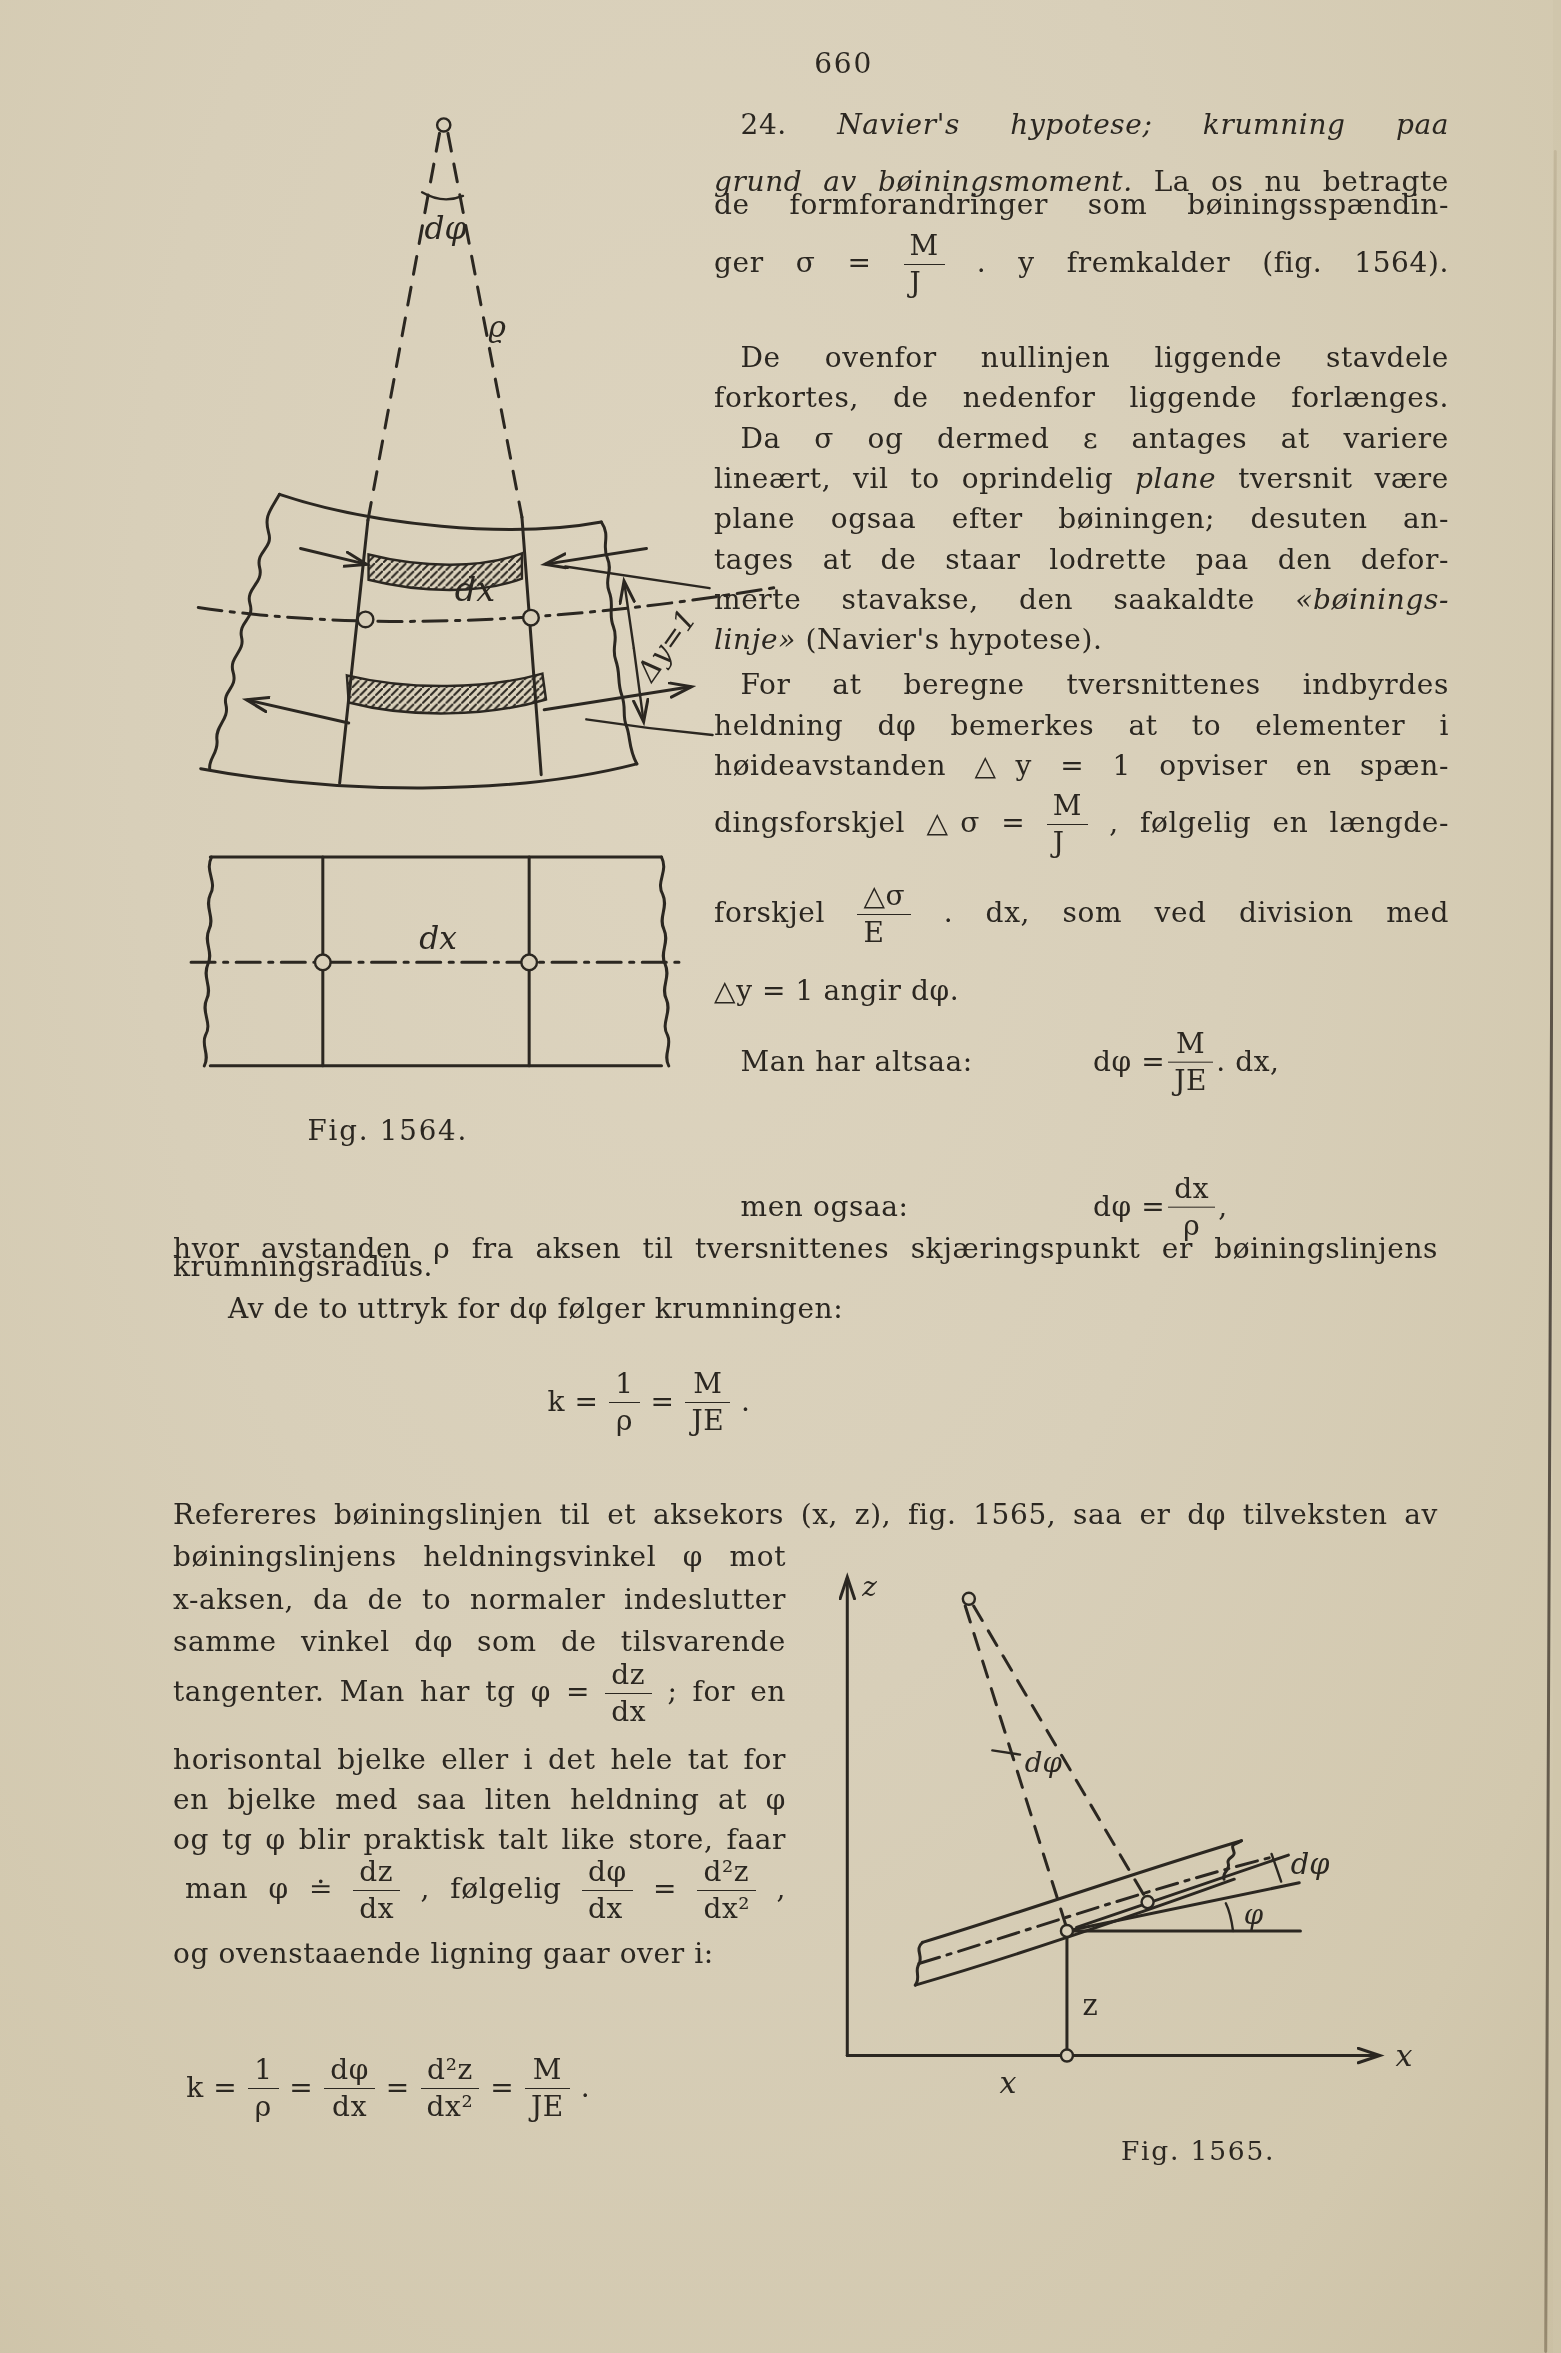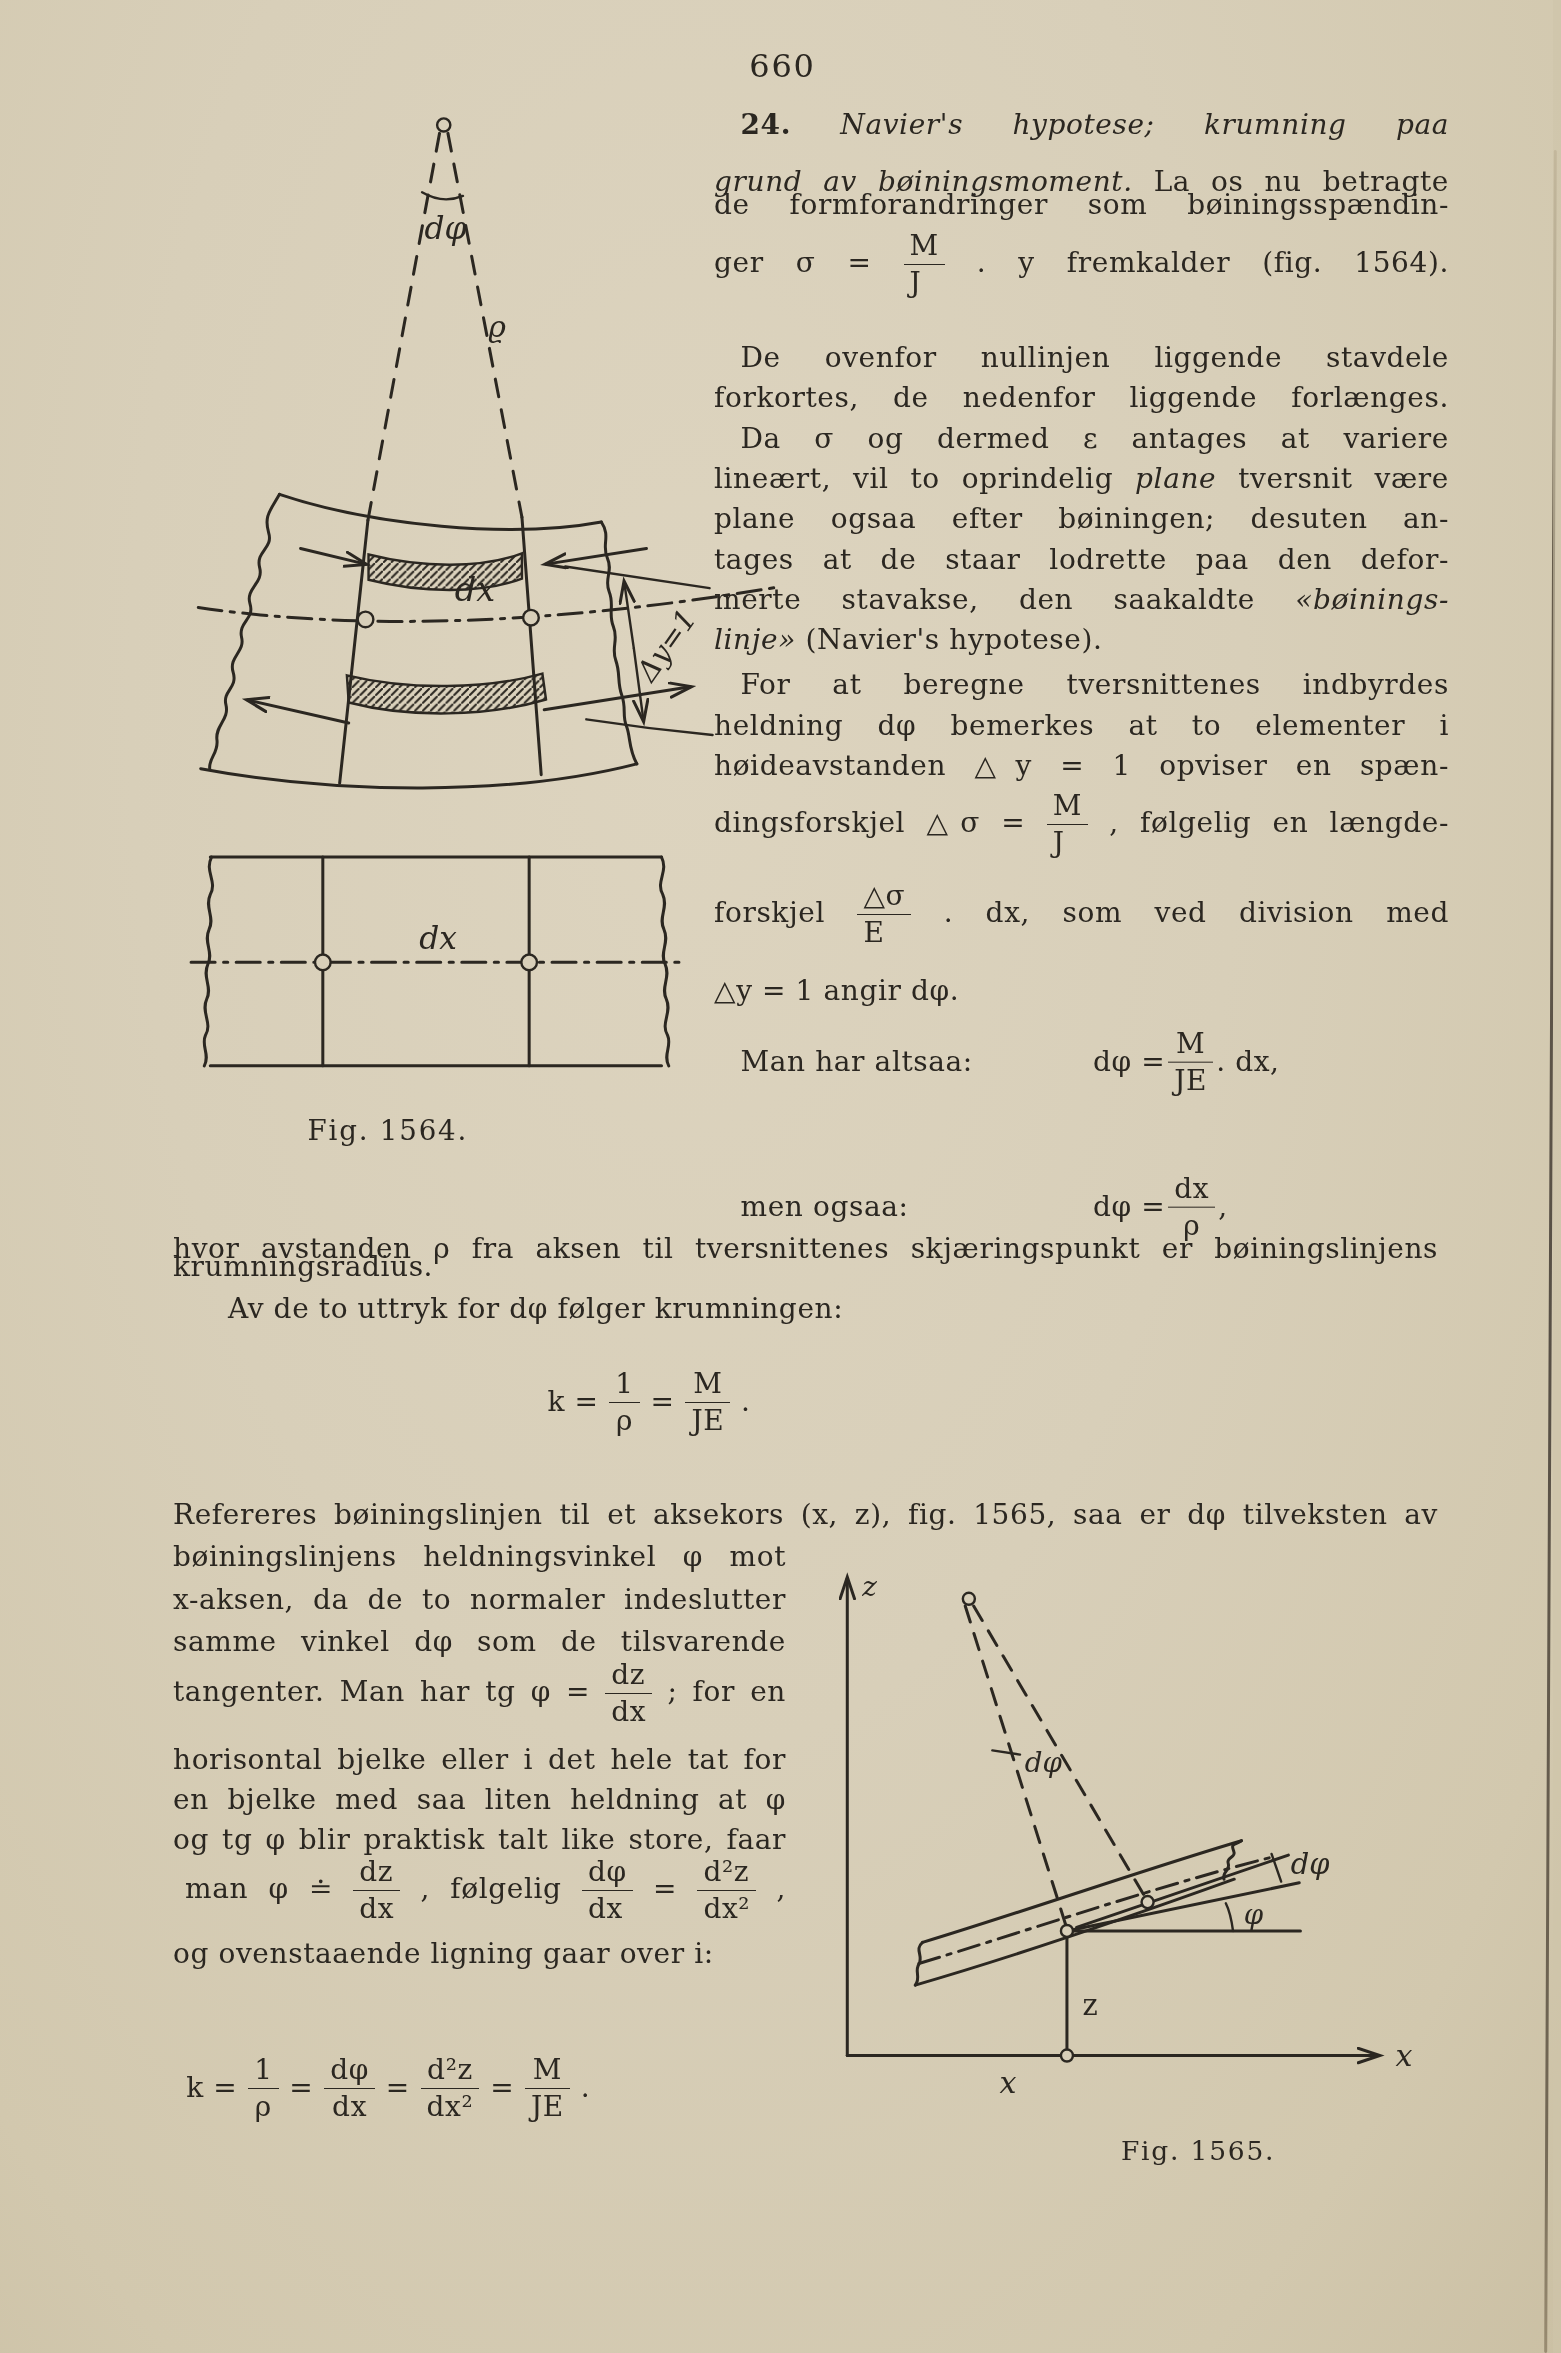--- a/index.html
+++ b/index.html
@@ -5,28 +5,28 @@
   html,body{margin:0;padding:0;}
   #page{position:relative;width:1562px;height:2354px;overflow:hidden;
     background:radial-gradient(ellipse at 44% 30%, #ddd4bf 0%, #d8cfb9 45%, #d2c8ae 82%, #cbc0a4 100%);
     font-family:"DejaVu Serif","Liberation Serif",serif;color:#2b2721;}
   .col{position:absolute;top:0;}
   .ln{position:absolute;left:0;right:0;font-size:28px;line-height:42px;letter-spacing:0.6px;white-space:normal;}
   .jl{text-align:justify;text-align-last:justify;}
   .ind{text-indent:26.5px;}
   .ind2{text-indent:55px;}
   .it{font-style:italic;}
-  .b{font-weight:bold;}
+  .b{font-weight:normal;}
   .fr{display:inline-block;vertical-align:middle;text-align:center;line-height:1.08;letter-spacing:0.6px;}
   .fr .n{display:block;padding:1.2px 6px 3px;border-bottom:1.8px solid #2b2721;}
   .fr .d{display:block;padding:3px 6px 0;}
   .fx{display:flex;align-items:center;}
   .grp{position:absolute;left:379px;top:50%;transform:translateY(-50%);display:flex;align-items:center;gap:3px;white-space:nowrap;}
   .cgrp{display:flex;align-items:center;gap:10.8px;white-space:nowrap;}
-  #pageno{position:absolute;top:47px;left:692px;width:181px;text-align:center;font-size:32px;letter-spacing:1.8px;}
+  #pageno{position:absolute;top:47px;left:692px;width:181px;text-align:right;font-size:28px;letter-spacing:1.8px;}
   svg{position:absolute;overflow:visible;}
   svg text{font-family:"DejaVu Serif","Liberation Serif",serif;fill:#2b2721;}
   .svgit{font-style:italic;}
   #binding{position:absolute;left:1549px;top:150px;width:3px;height:2203px;
     background:linear-gradient(180deg,#a99a7d 0%, #4a4031 18%, #37302a 55%, #5c5140 90%, #8d7f65 100%);
     border-radius:1.8px;opacity:.8;transform:rotate(0.25deg);}
   #edge-light{position:absolute;left:1553px;top:0;width:9px;height:2354px;background:#cfc5aa;opacity:.6;}
 </style>
 </head>
 <body>

